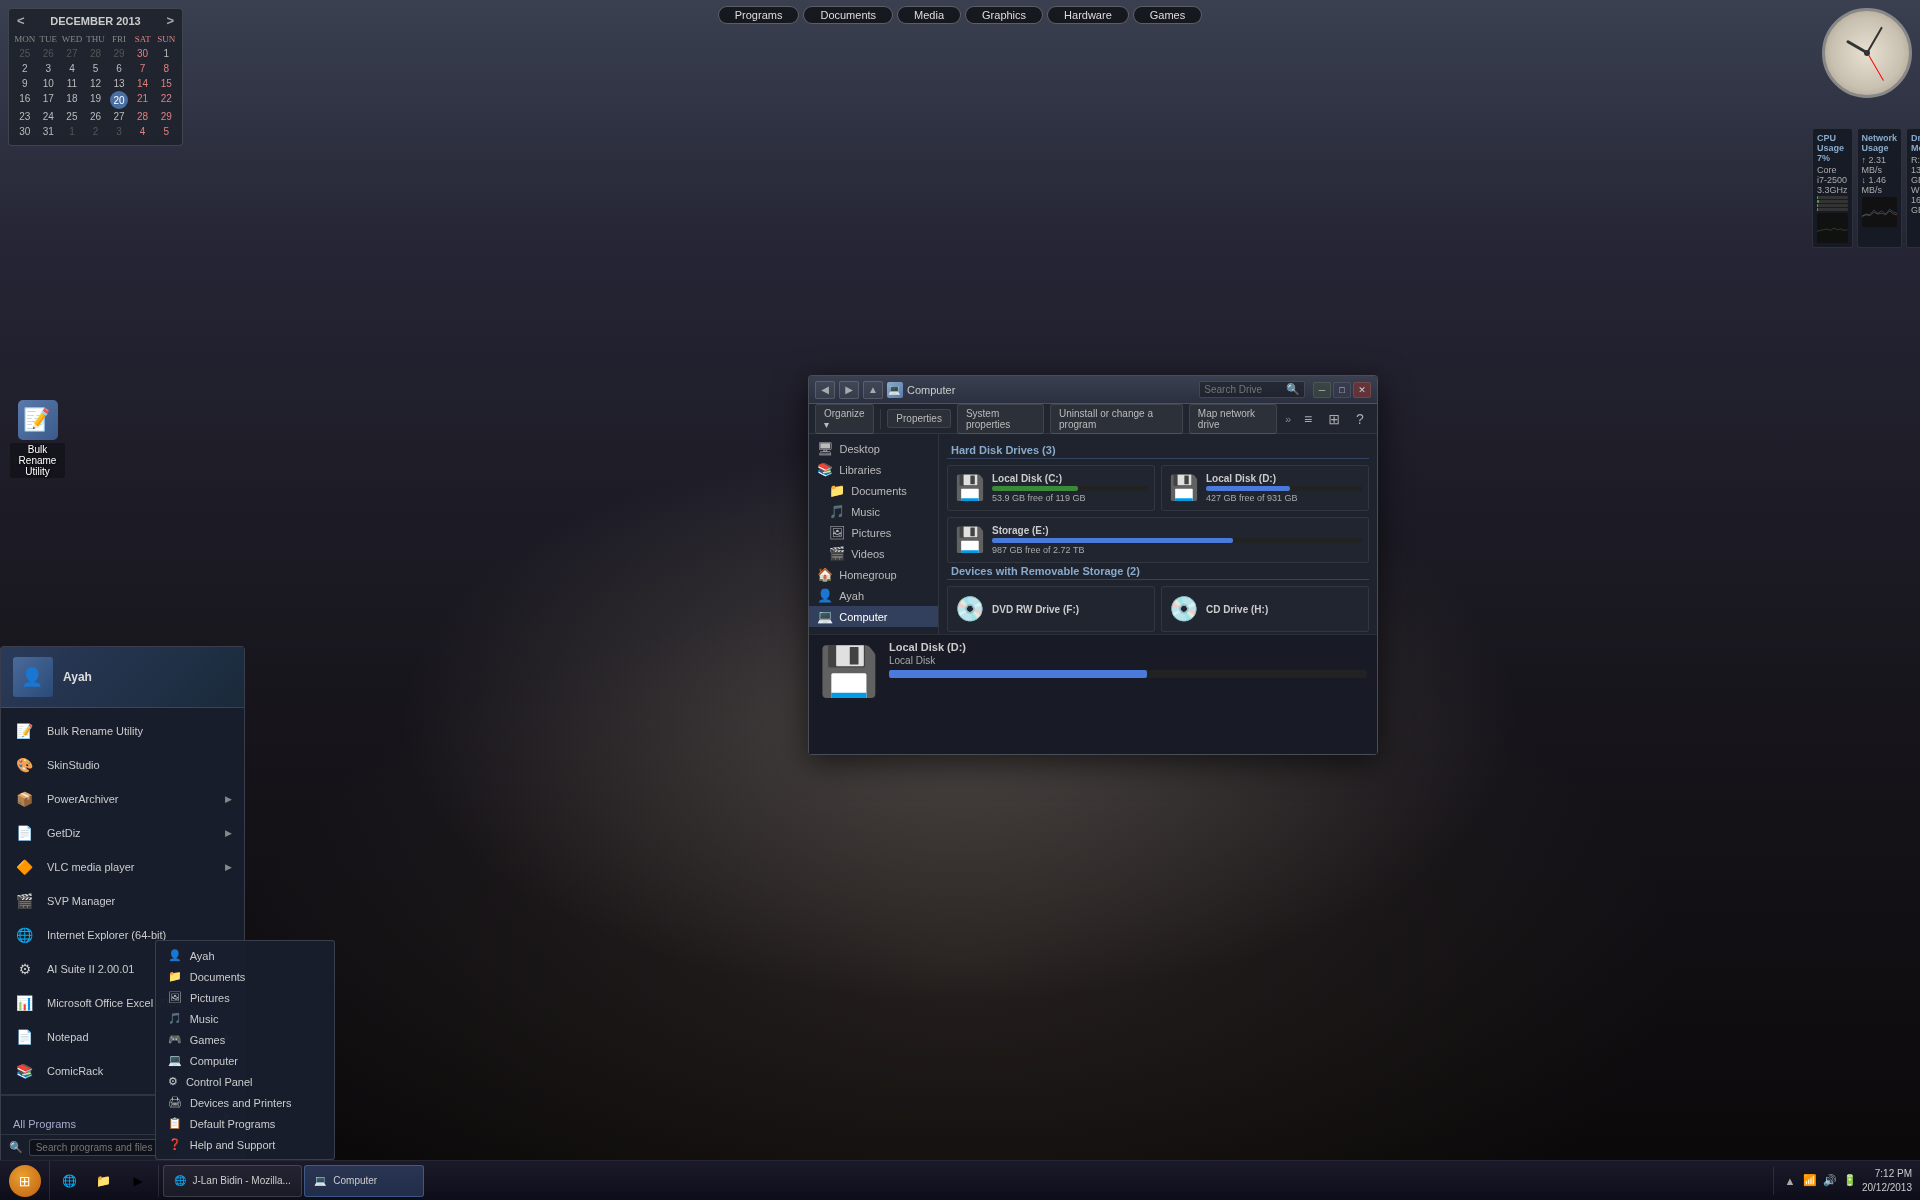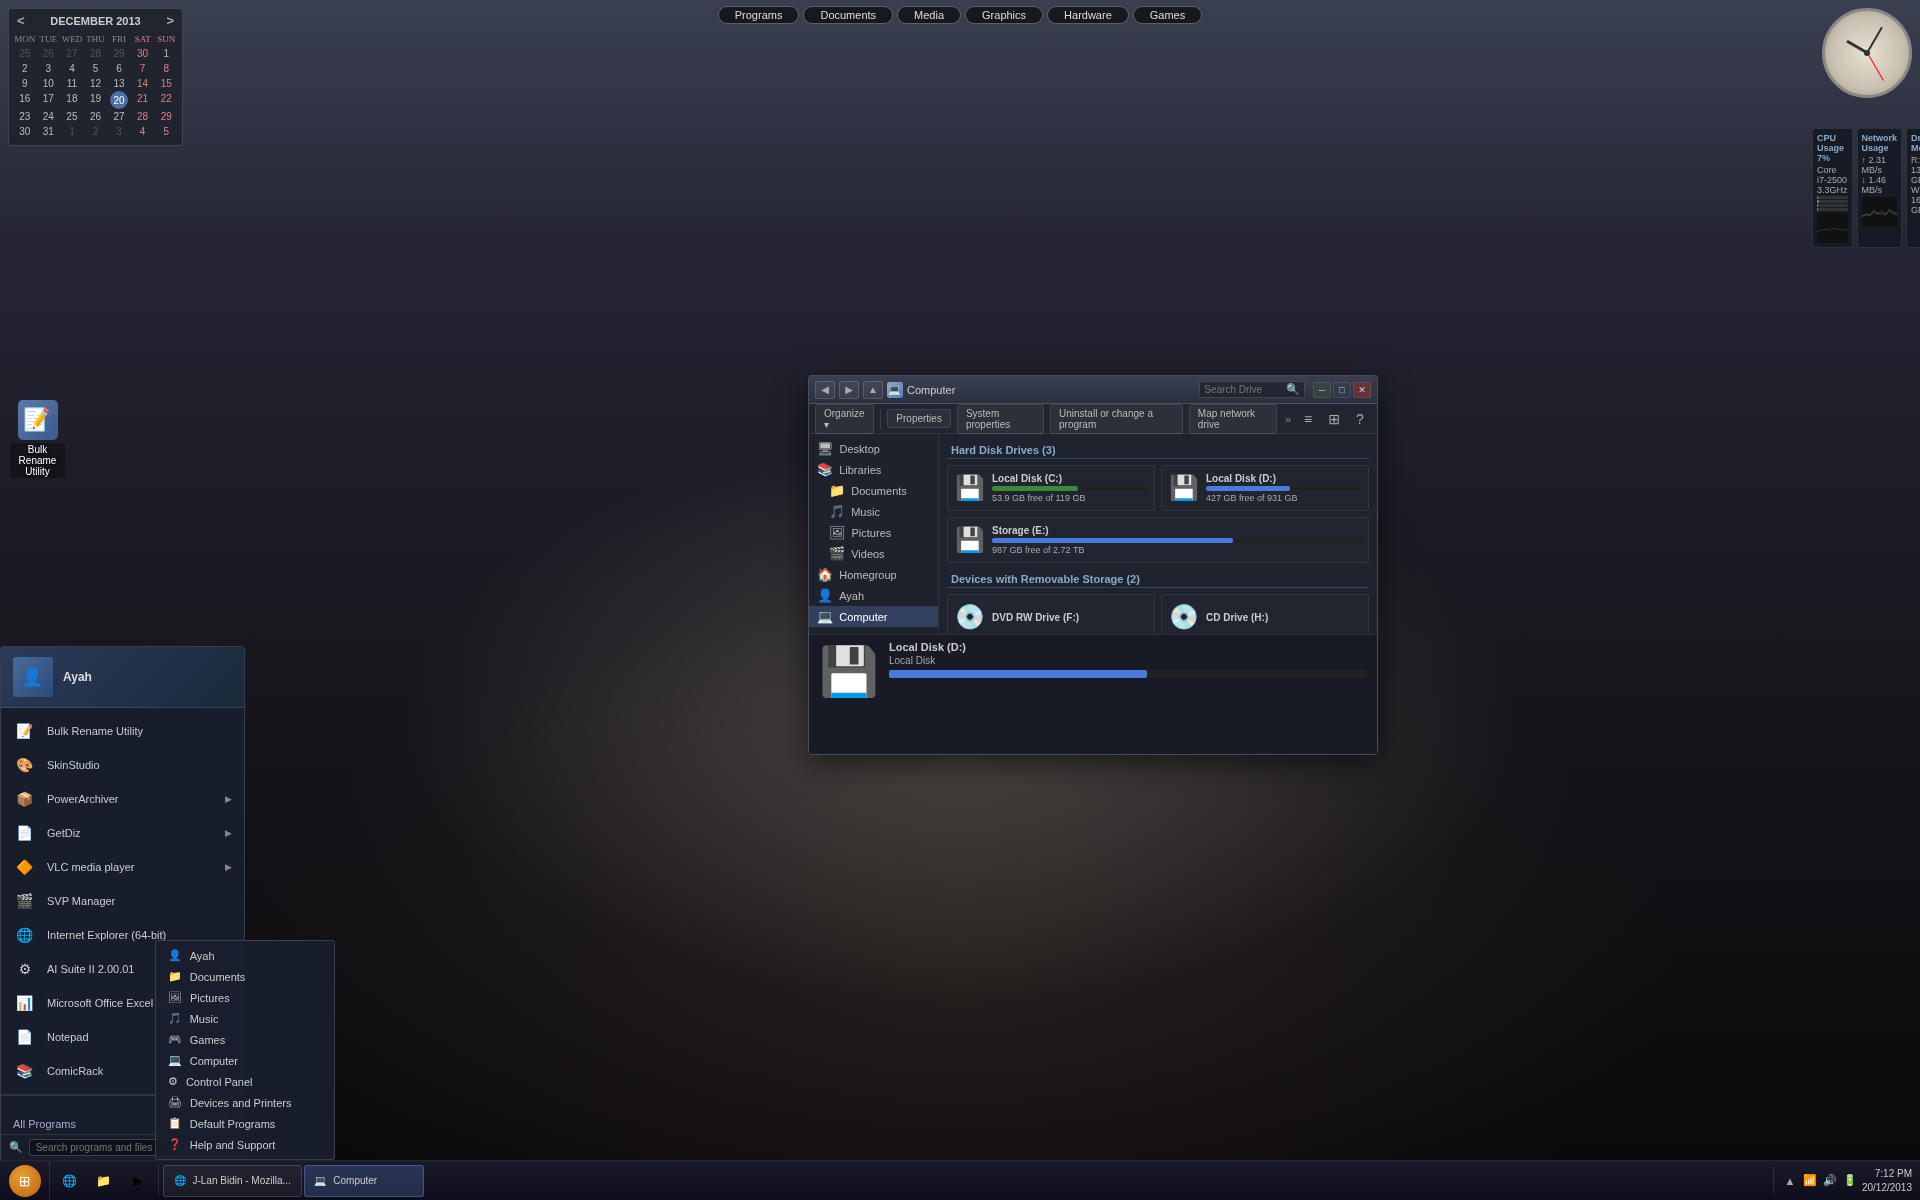--- a/index.html
+++ b/index.html
@@ -564,21 +564,21 @@
     .sidebar-nav-icon { font-size: 13px; }
 
     .explorer-main {
       flex: 1;
       overflow-y: auto;
       padding: 8px;
       background: rgba(28,32,42,0.8);
     }
 
     
-    .drives-section { margin-bottom: 8px; }
+    .drives-section { }
     .drives-section-title {
       color: #88aacc;
       font-size: 11px;
       font-weight: bold;
       padding: 2px 4px;
       border-bottom: 1px solid rgba(100,150,220,0.3);
       margin-bottom: 6px;
       cursor: pointer;
     }
     .drives-grid {

